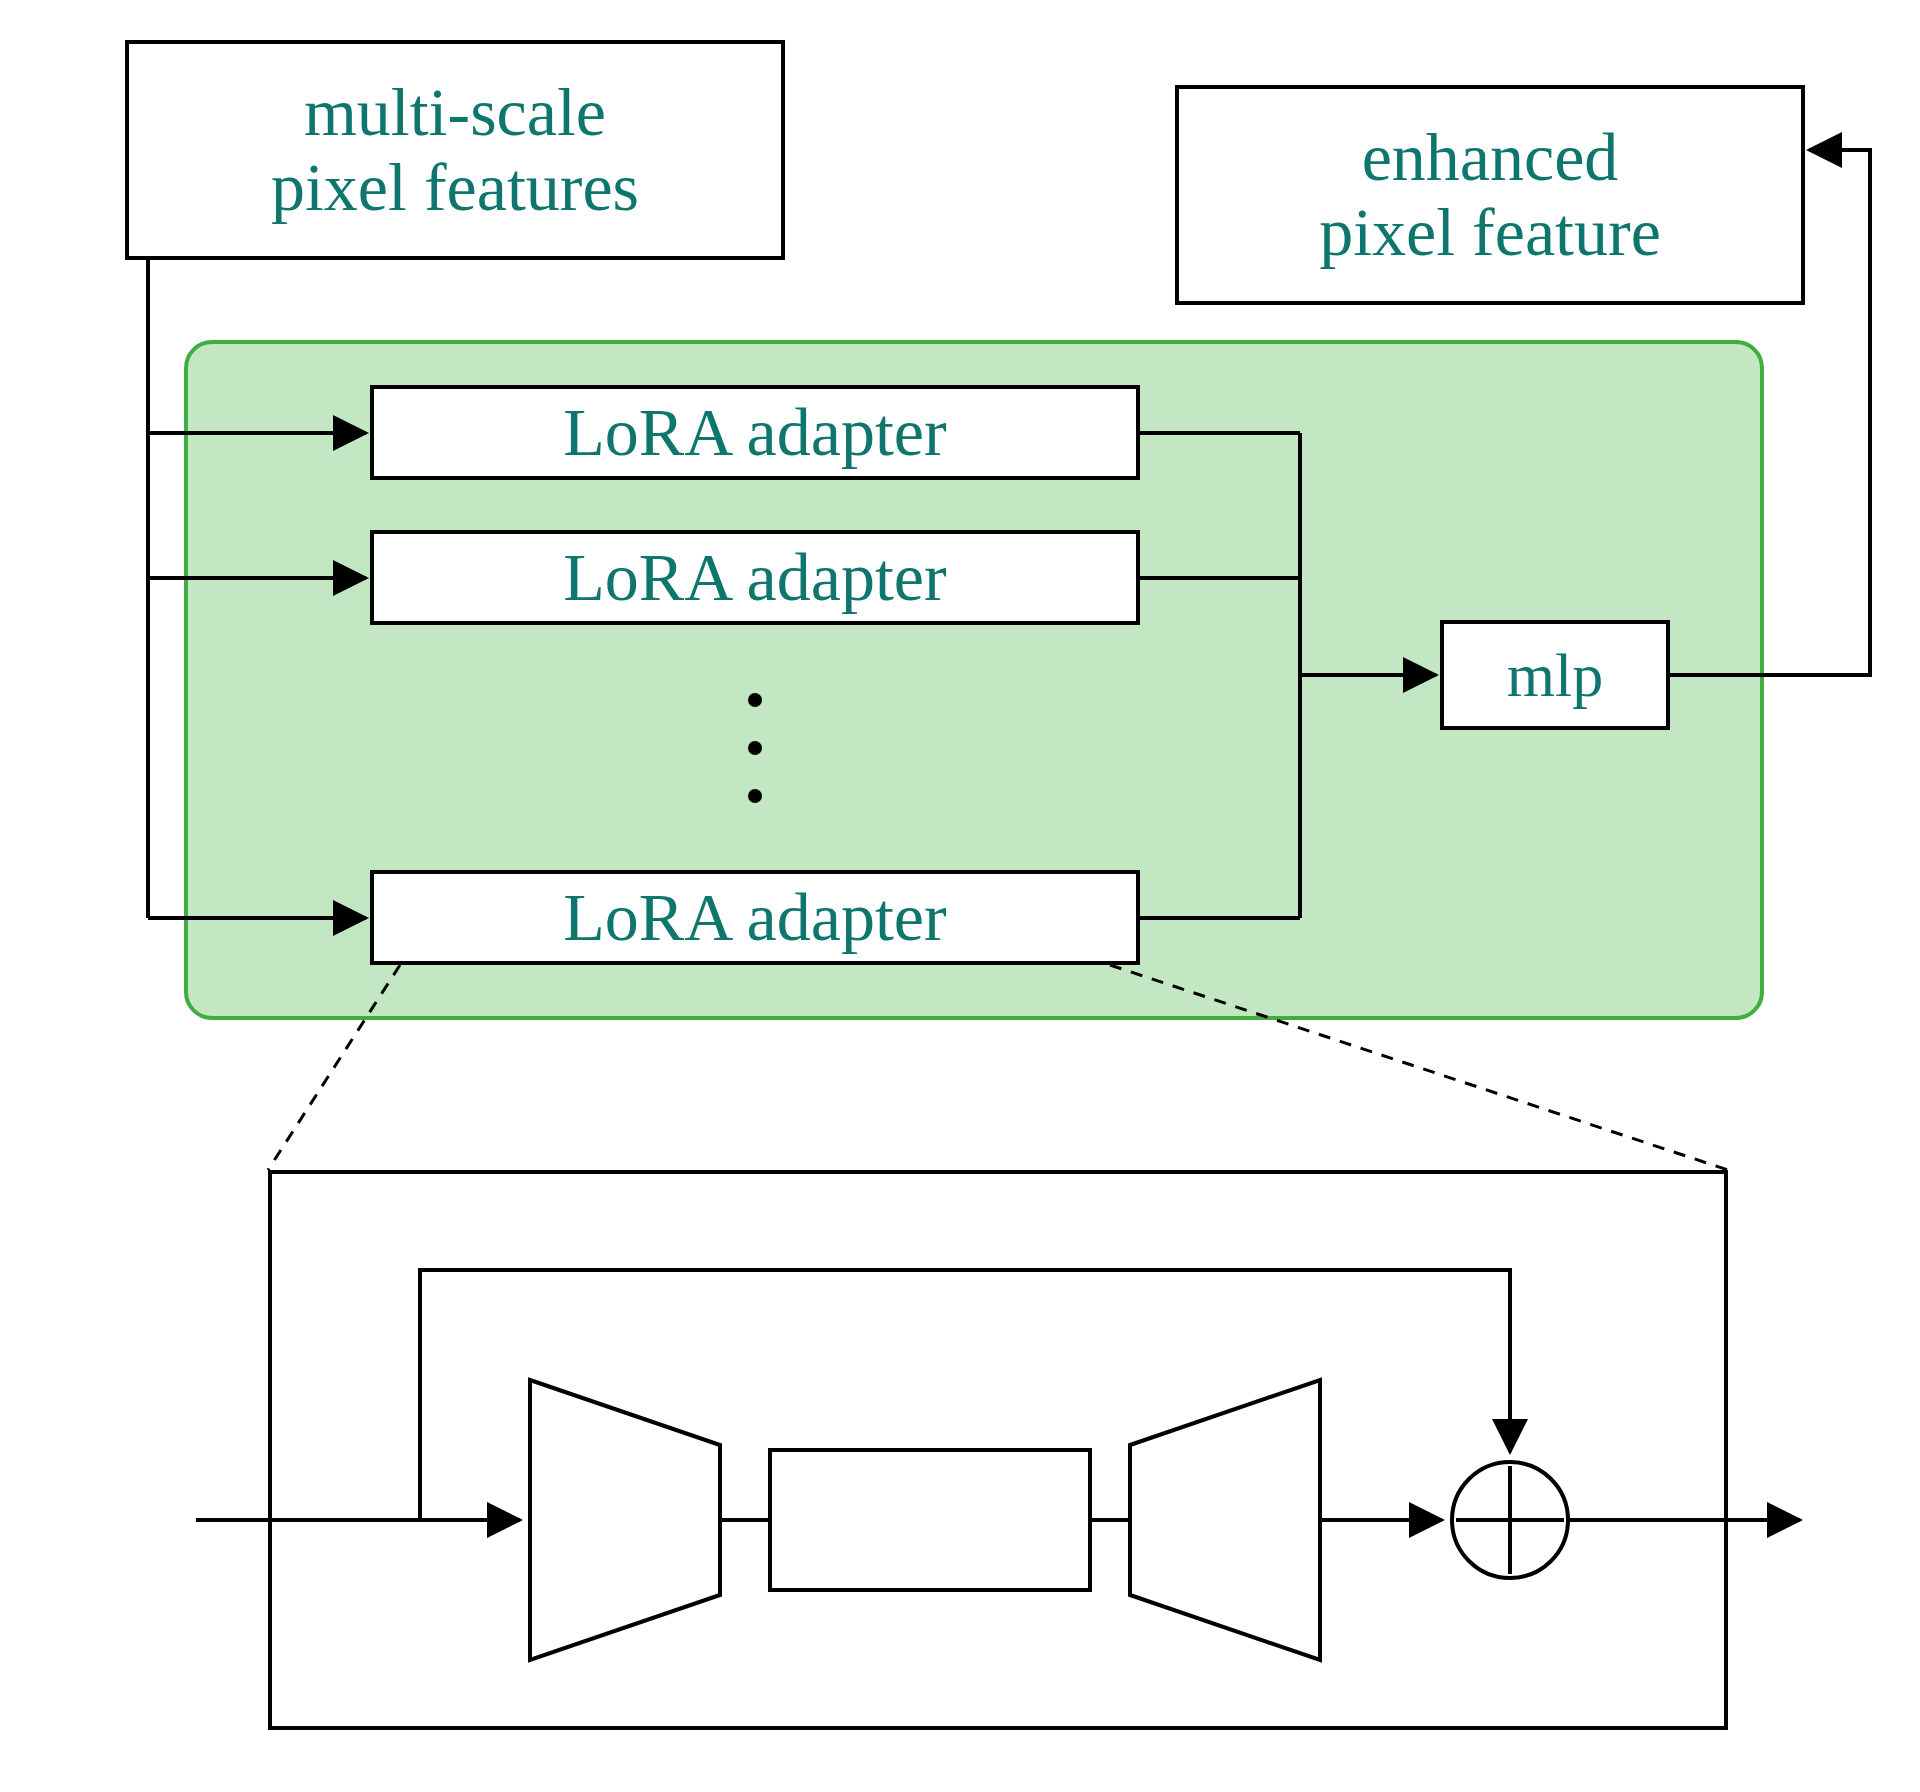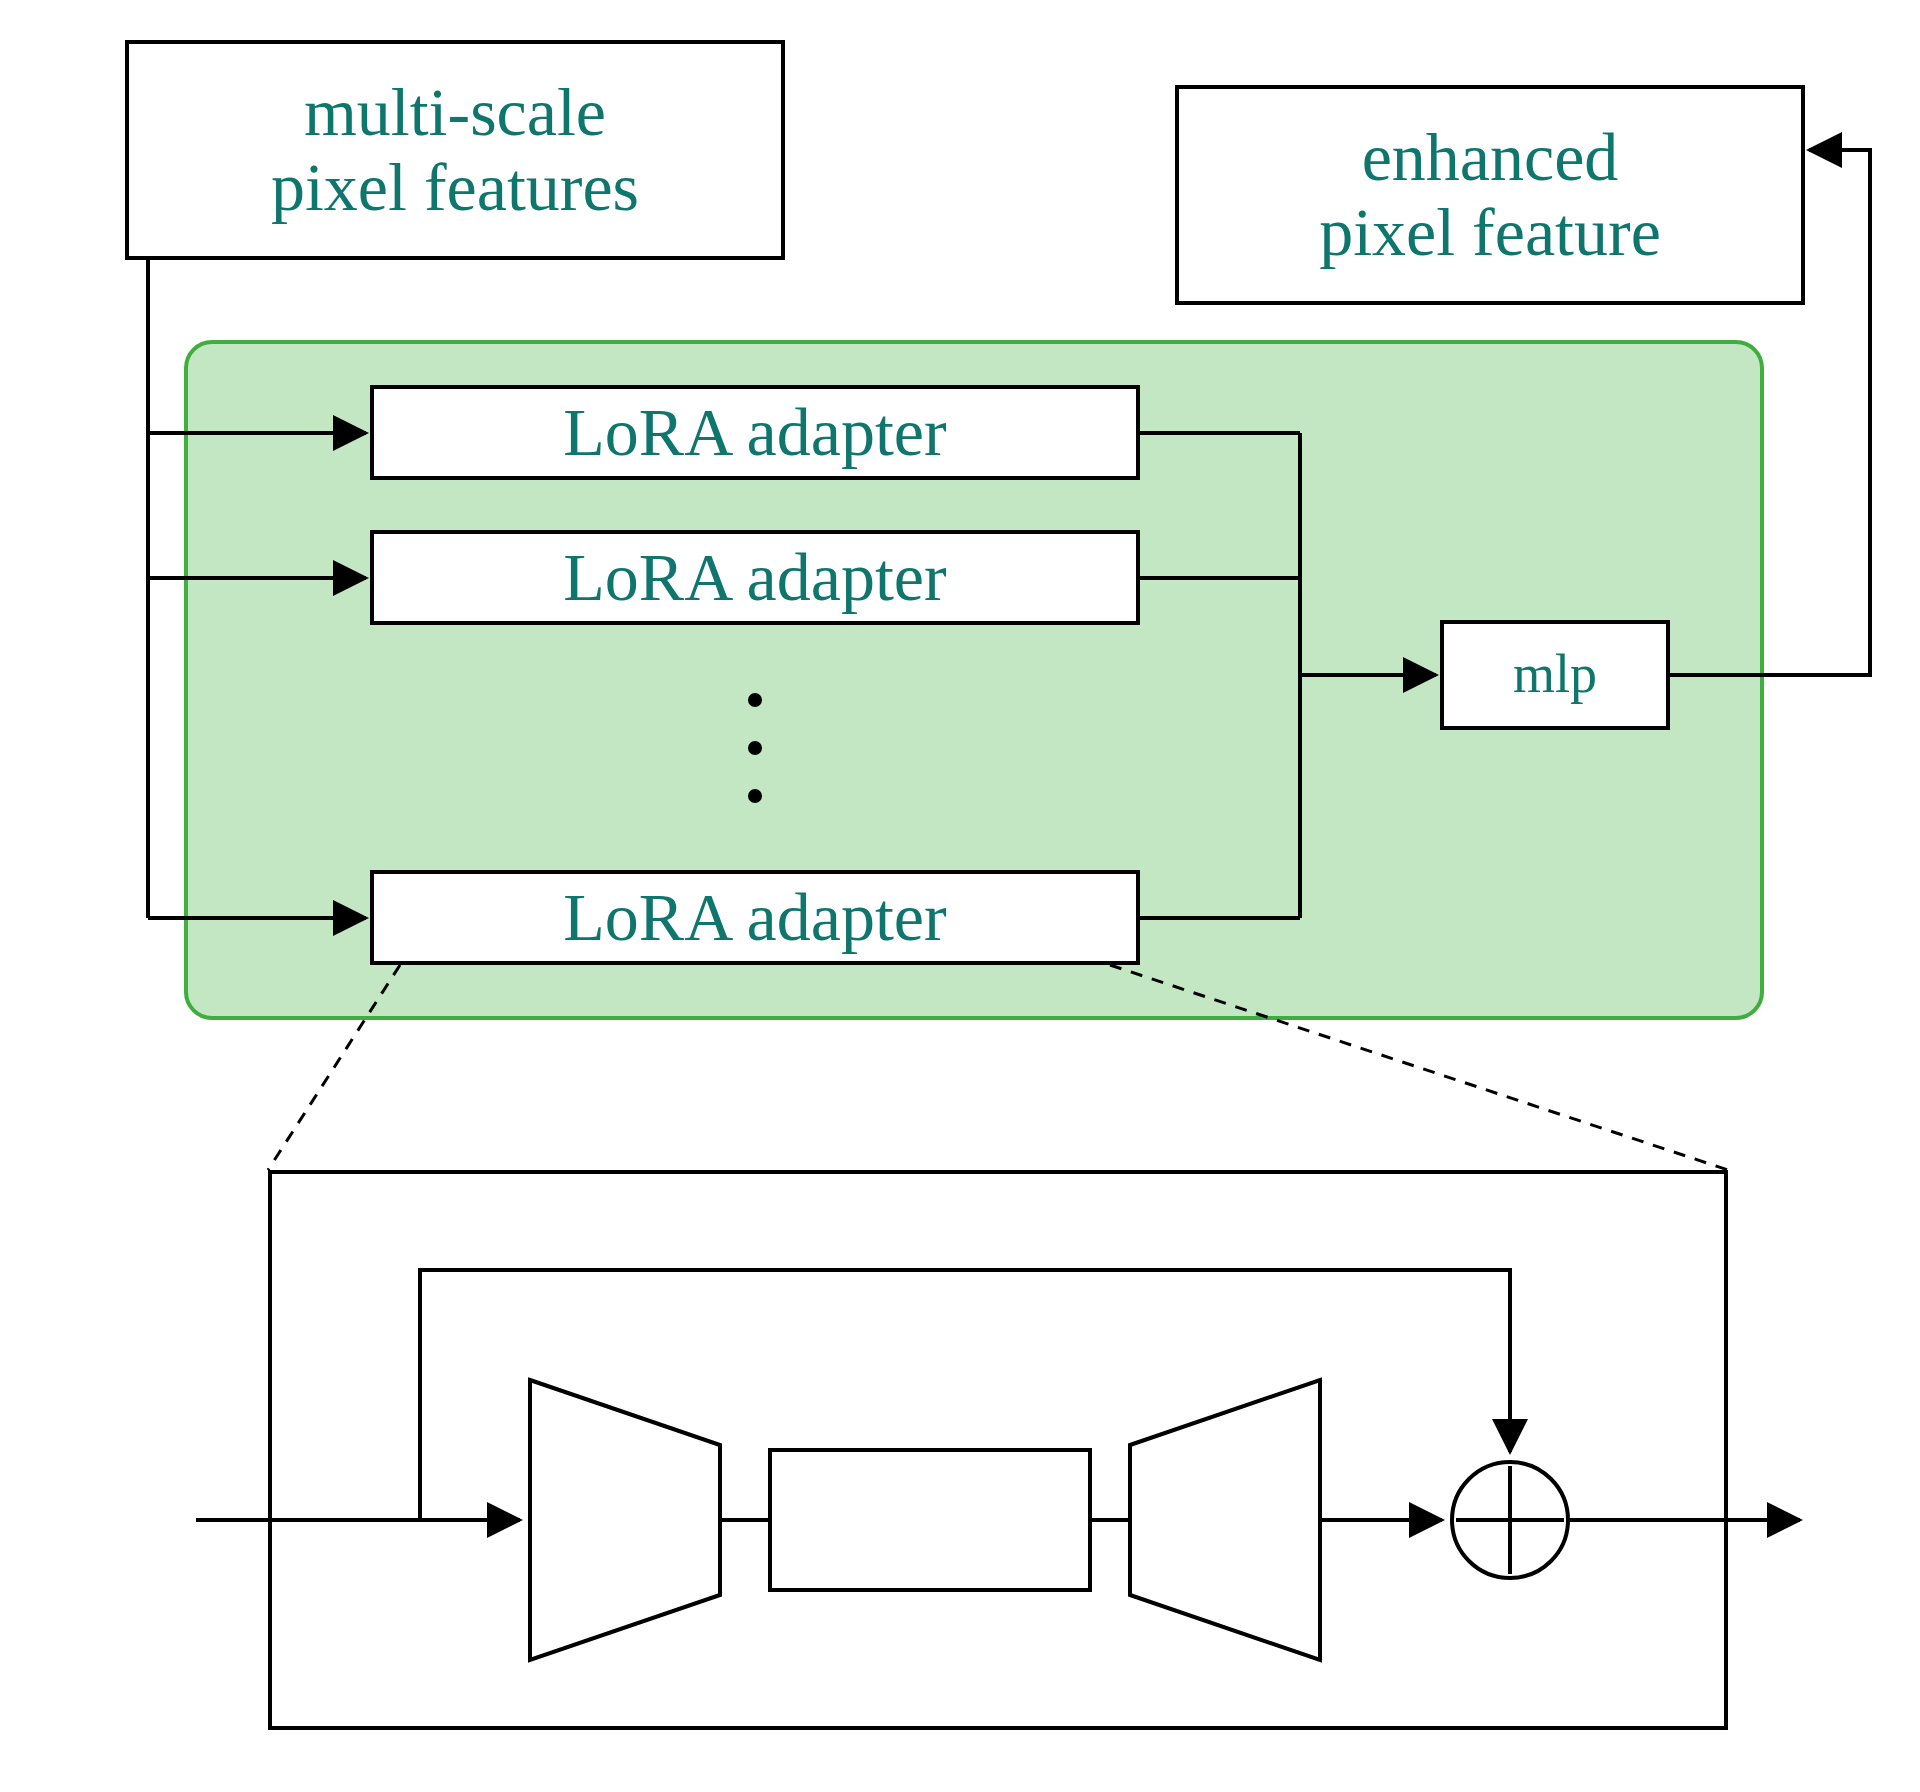--- a/index.html
+++ b/index.html
@@ -30,21 +30,21 @@
     border-radius: 28px;
     box-sizing: border-box;
   }
   .txt {
     font-size: 68px;
     line-height: 1.1;
     color: #0f766e;
     white-space: pre-line;
   }
   .txt-mlp {
-    font-size: 54px;
+    font-size: 62px;
   }
   svg.lines {
     position: absolute;
     left: 0;
     top: 0;
     width: 1920px;
     height: 1792px;
     pointer-events: none;
   }
   .detail-box {

